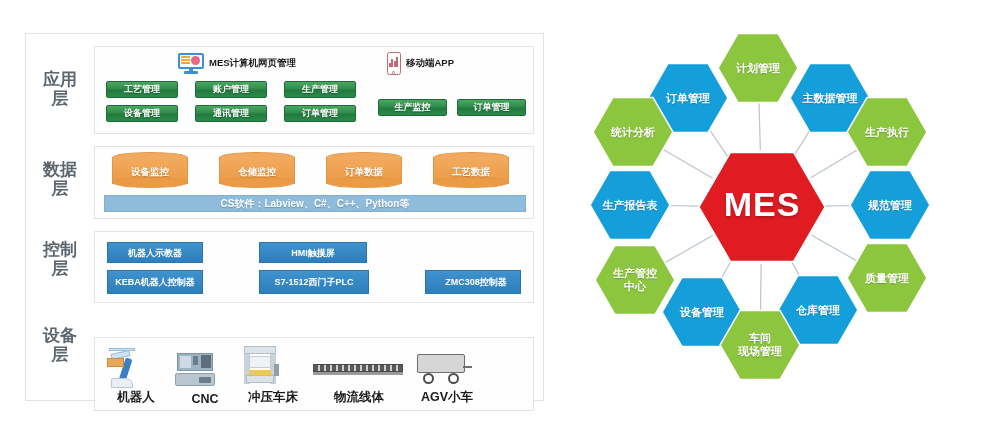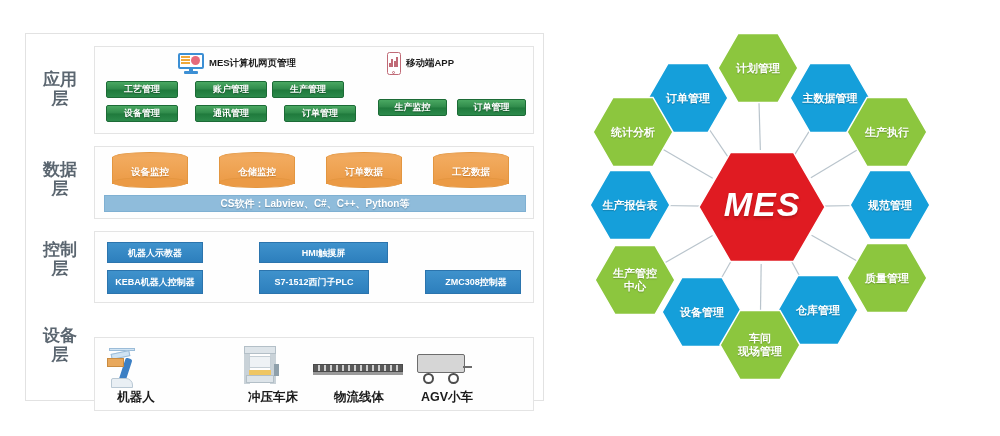--- a/index.html
+++ b/index.html
@@ -199,21 +199,20 @@
     position: absolute; text-align: center; color: #ffffff;
     font-size: 11px; font-weight: 600; line-height: 13px;
     text-shadow: 0 1px 1px rgba(0,0,0,.22);
     pointer-events: none; white-space: pre-line;
   }
   #mes-center-label {
     position: absolute; text-align: center; color: #ffffff;
     font-size: 34px; font-weight: 700; letter-spacing: 1px;
     text-shadow: 0 2px 3px rgba(0,0,0,.22);
     pointer-events: none;
-    font-style: italic;
   }
 </style>
 </head>
 <body>
 
 <div id="root">
 
   <div id="arch-panel">
 
     <div class="layer-label" style="top:36px;">
@@ -246,21 +245,21 @@
         <span class="phone-ico">
           <span class="body"></span>
             <span class="chart"></span>
             <span class="home"></span>
         </span>
         <span class="head-label">移动端APP</span>
       </div>
 
       <div class="gbtn" style="left:11px;  top:34px; width:72px;">工艺管理</div>
       <div class="gbtn" style="left:100px; top:34px; width:72px;">账户管理</div>
-      <div class="gbtn" style="left:177px; top:34px; width:72px;text-align:center;">生产管理</div>
+      <div class="gbtn" style="left:189px; top:34px; width:72px;text-align:center;">生产管理</div>
       <div class="gbtn" style="left:11px;  top:58px; width:72px;">设备管理</div>
       <div class="gbtn" style="left:100px; top:58px; width:72px;">通讯管理</div>
       <div class="gbtn" style="left:189px; top:58px; width:72px;">订单管理</div>
 
       <div class="gbtn" style="left:283px; top:52px; width:69px;">生产监控</div>
       <div class="gbtn" style="left:362px; top:52px; width:69px;">订单管理</div>
     </div>
 
     <div class="layer-box" id="data-box">
       <div class="cyl" style="left:17px;  top:5px;">
@@ -285,40 +284,51 @@
         <span class="top"></span>
           <span class="mid"></span>
           <span class="bot"></span>
         <span class="cl">工艺数据</span>
       </div>
       <div id="cs-bar">CS软件：Labview、C#、C++、Python等</div>
     </div>
 
     <div class="layer-box" id="ctrl-box">
       <div class="bbtn" style="left:12px;  top:10px; width:96px;">机器人示教器</div>
-      <div class="bbtn" style="left:164px; top:10px; width:129px;">HMI触摸屏</div>
+      <div class="bbtn" style="left:164px; top:10px; width:108px;">HMI触摸屏</div>
 
       <div class="bbtn two" style="left:12px;  top:38px; width:96px;">KEBA机器人控制器</div>
       <div class="bbtn two" style="left:164px; top:38px; width:110px;">S7-1512西门子PLC</div>
       <div class="bbtn two" style="left:330px; top:38px; width:96px;padding-left:8px;">ZMC308控制器</div>
     </div>
 
     <div class="layer-box" id="equip-box">
 
       <div class="eq" style="left:10px; width:62px;">
         <div class="eqart robot">
           <span class="rail"></span>
             <span class="arm2"></span>
             <span class="arm1"></span>
           <span class="pallet"></span>
             <span class="base"></span>
         </div>
         <div class="eqlabel">机器人</div>
       </div>
 
+      <div class="eq" style="left:80px; width:60px;">
+        <div class="eqart cnc">
+          <span class="top"></span>
+            <span class="insetL"></span>
+            <span class="spindle"></span>
+          <span class="insetR"></span>
+            <span class="bottom"></span>
+            <span class="door"></span>
+        </div>
+        <div class="eqlabel">CNC</div>
+      </div>
 
       <div class="eq" style="left:146px; width:64px;">
         <div class="eqart press">
           <span class="frameL"></span>
             <span class="frameR"></span>
             <span class="head"></span>
           <span class="mid"></span>
             <span class="bedY"></span>
             <span class="bed"></span>
             <span class="btn"></span>

